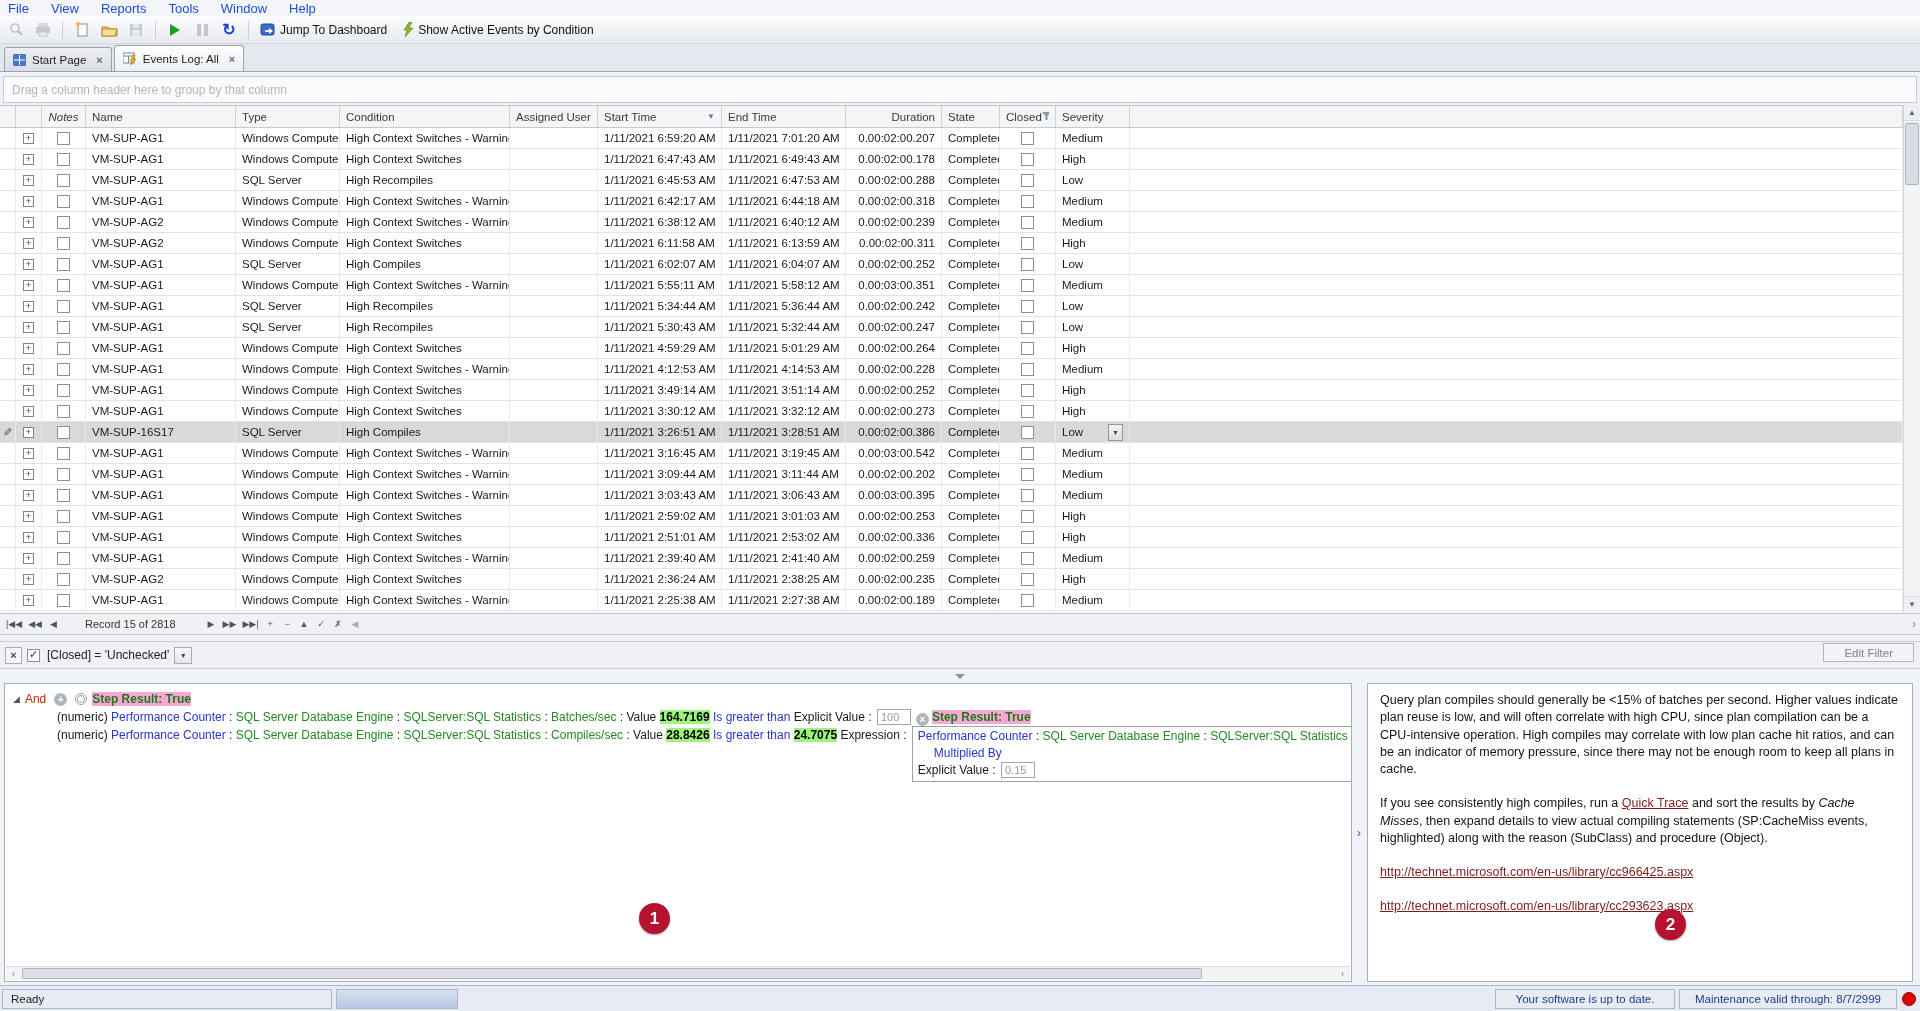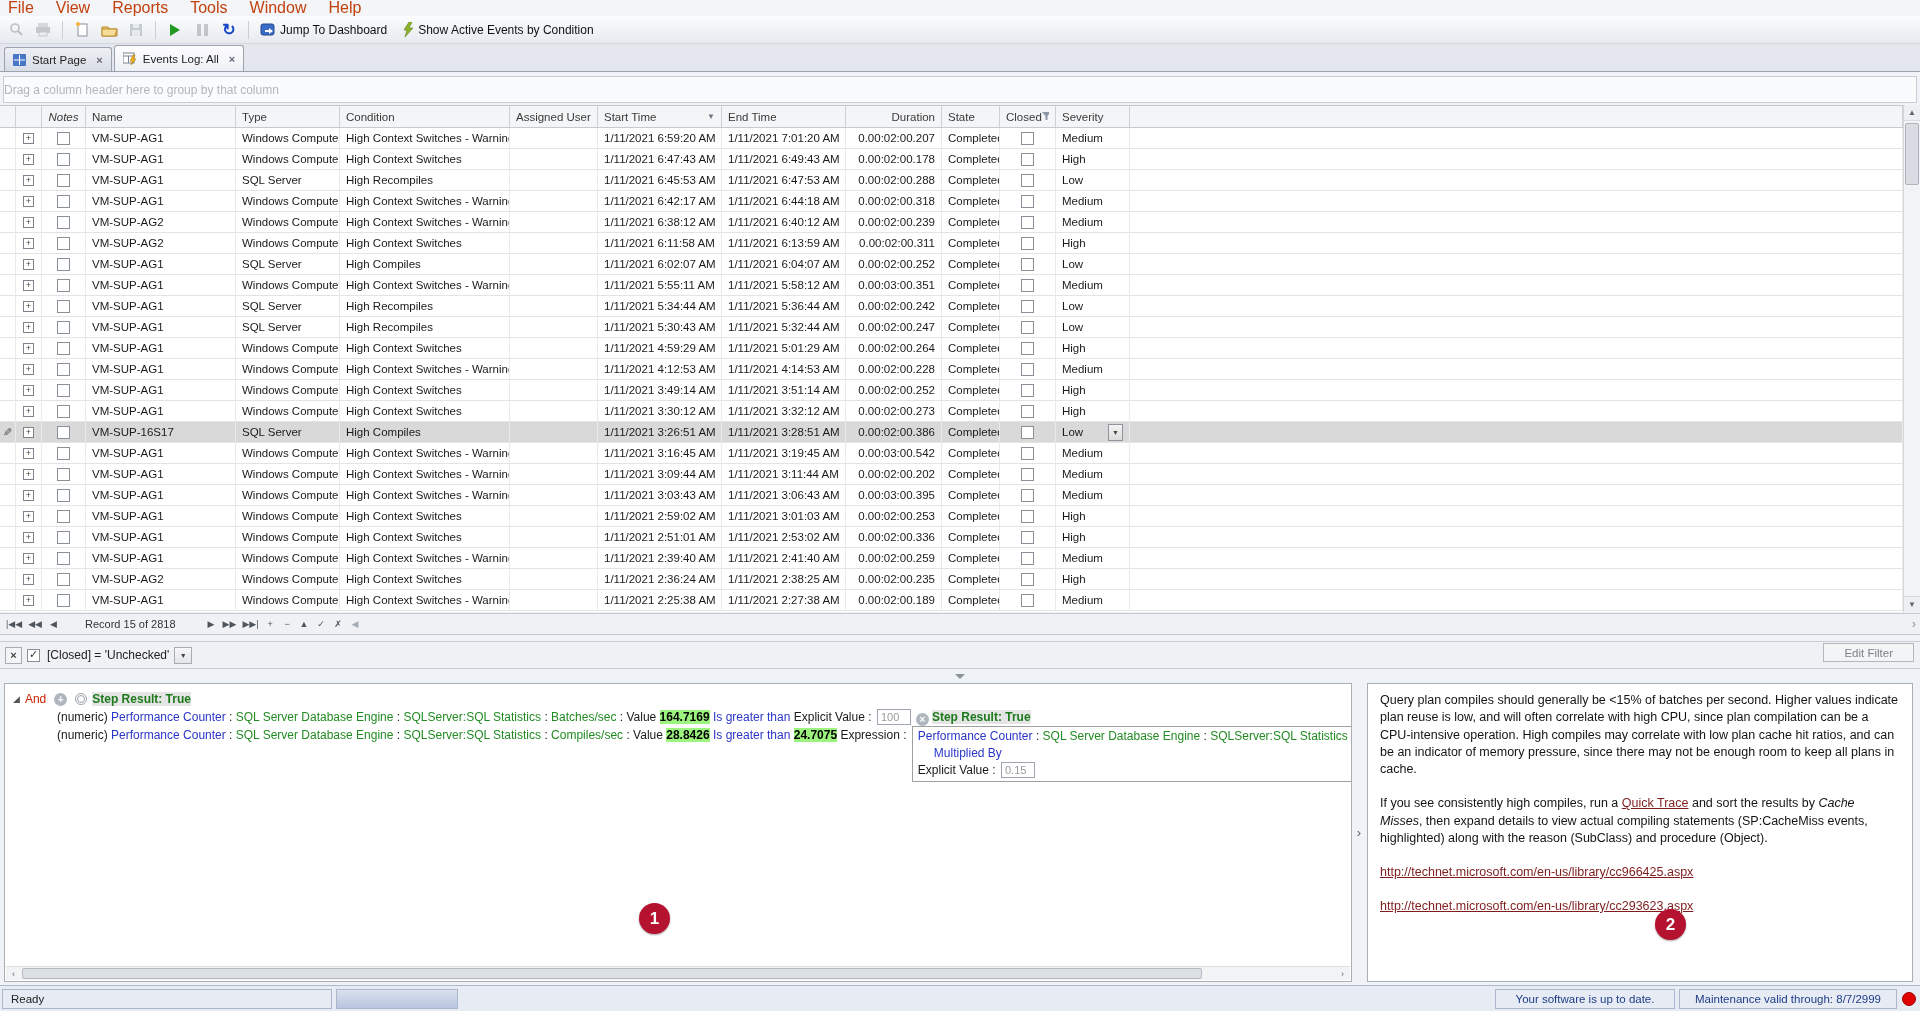--- a/index.html
+++ b/index.html
@@ -5,21 +5,21 @@
   * { margin:0; padding:0; box-sizing:border-box; }
   html,body { background:#D8DCE2; }
   .app {
     position:relative; width:1920px; height:1011px;
     background:#EFF2F6; overflow:hidden;
     font-family:"Liberation Sans", sans-serif; color:#1a1a1a;
   }
   
   .menubar { position:absolute; left:0; top:0; width:100%; height:16px;
     background:#F3F5F8; display:flex; align-items:center; padding-left:8px; gap:22px; }
-  .menu-item { font-size:16px; color:#c2410c; cursor:default; }
+  .menu-item { font-size:13px; color:#1d4ed8; cursor:default; }
   
   .toolbar { position:absolute; left:0; top:16px; width:100%; height:28px;
     background:linear-gradient(#FBFCFD,#E7EAEF); border-bottom:1px solid #D4D8DE;
     display:flex; align-items:center; padding-left:6px; gap:7px; }
   .tbtn { width:20px; height:20px; display:flex; align-items:center; justify-content:center; }
   .tbtn.dis { opacity:.45; }
   .tsep { width:1px; height:18px; background:#C9CDD4; margin:0 2px; }
   .tlabel { font-size:12px; color:#111; display:flex; align-items:center; gap:4px; padding:0 6px 0 2px; }
   .play-glyph { width:0; height:0; border-left:10px solid #1F9B1F; border-top:6px solid transparent; border-bottom:6px solid transparent; }
   .pause-glyph { display:flex; gap:3px; }
@@ -29,21 +29,21 @@
   .tabsbar { position:absolute; left:0; top:44px; width:100%; height:28px;
     background:#E4E8EE; display:flex; align-items:flex-end; padding-left:4px; gap:2px;
     border-bottom:1px solid #9AA2AD; }
   .tab { height:24px; display:flex; align-items:center; gap:6px; padding:0 8px;
     border:1px solid #9AA2AD; border-bottom:none; border-radius:3px 3px 0 0;
     background:linear-gradient(#EDEFF3,#D9DEE6); font-size:11.5px; color:#222; }
   .tab.active { background:linear-gradient(#FDFDFE,#EDF0F4); height:26px;align-items:center; }
   .tab .close { color:#667; font-size:11px; font-weight:bold; margin-left:4px; }
   
   .grouppanel { position:absolute; left:3px; top:76px; width:1914px; height:27px;
-    background:#FAFBFC; border:1px solid #C9CCD1; display:flex; align-items:center; }
+    background:#FAFBFC; border:1px solid #C9CCD1; display:flex; align-items:center; padding-left:8px; }
   .grouphint { font-size:12px; color:#B3B6BA; }
   
   .grid { position:absolute; left:0; top:105px; width:1903px; height:507px; background:#fff;
     border-top:1px solid #C3C6CB; overflow:hidden; }
   .grid-headrow, .grid-row { display:flex; width:100%; }
   .grid-headrow { height:22px; background:#F4F5F7; border-bottom:1px solid #C6C9CE; }
   .hcell { font-size:11.5px; color:#3A3A3A; display:flex; align-items:center; padding:0 6px;
     border-right:1px solid #CDD0D5; height:100%; white-space:nowrap; overflow:hidden; }
   .grid-row { height:21px; background:#fff; }
   .grid-row.selected { background:#D9D9D9; }
@@ -105,21 +105,21 @@
   
   .cond-panel { position:absolute; left:4px; top:683px; width:1348px; height:299px;
     background:#fff; border:1px solid #ABAEB3; font-size:12px; padding:6px 6px 0 8px; overflow:hidden; }
   .cond-line1 { display:flex; align-items:center; gap:5px; height:18px; }
   .tree-glyph { font-size:9px; color:#555; }
   .seg-red { color:#CC2200; }
   .seg-blue { color:#2B35C8; }
   .seg-green { color:#228B22; }
   .seg-plain { color:#1a1a1a; }
   .seg-val { background:#9CF47F; font-weight:bold; color:#000; }
-  .seg-result { background:#e5e5e5; font-weight:bold; color:#1C7A1C; }
+  .seg-result { background:#f9a8d4; font-weight:bold; color:#1C7A1C; }
   .inputbox { display:inline-block; min-width:34px; border:1px solid #9DA6B0; background:#fff;
     color:#9A9A9A; font-size:11px; padding:0 3px; margin:0 2px; line-height:14px; }
   .circ { display:inline-flex; width:13px; height:13px; border-radius:50%; background:#AFB6BD;
     color:#fff; font-size:10px; line-height:13px; align-items:center; justify-content:center;
     font-weight:bold; margin:0 3px; vertical-align:-2px; }
   .ring { display:inline-block; width:12px; height:12px; border-radius:50%;
     border:3px double #9AA2AA; vertical-align:-2px; }
   .cond-row { padding-left:44px; line-height:18px; white-space:nowrap; }
   .cond-row .lead { vertical-align:top; }
   .expr-box { display:inline-block; vertical-align:top; border:1px solid #A0A0A0;

